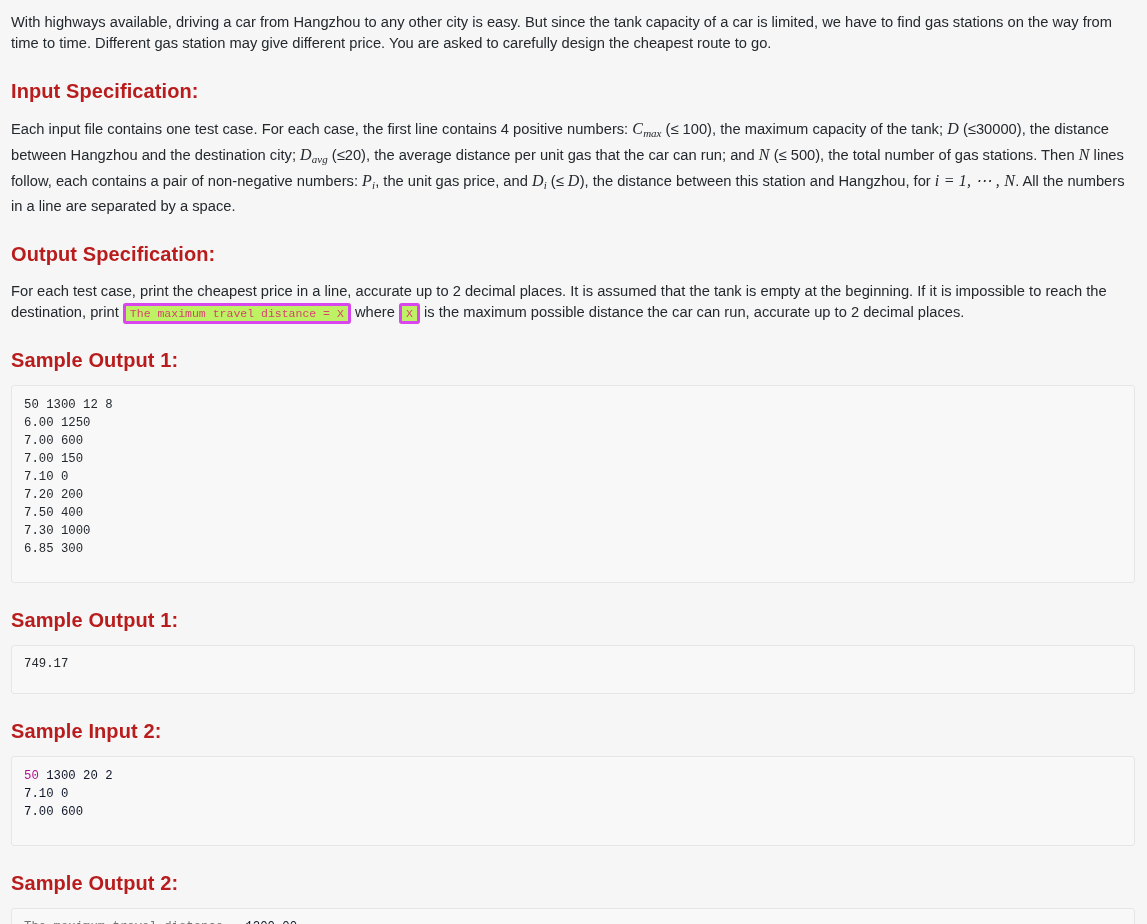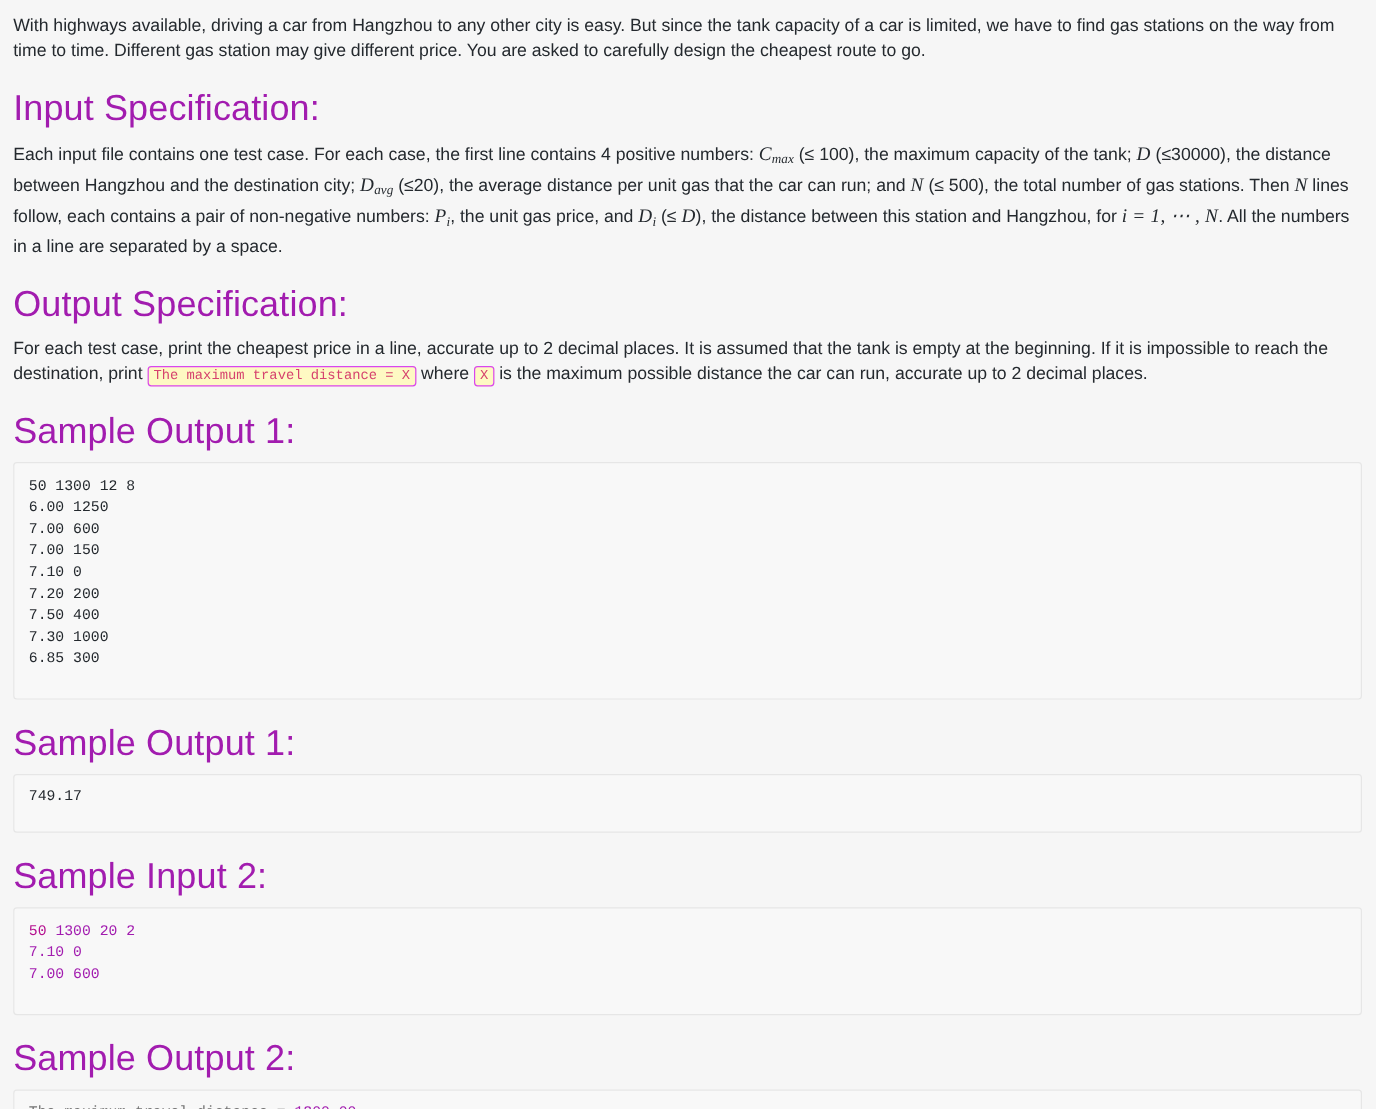--- a/index.html
+++ b/index.html
@@ -22,47 +22,47 @@
   }
   p.para {
     font-size: 14.7px;
     line-height: 21px;
     margin: 12px 0 0 0;
     color: #24292e;
     text-align: left;
   }
   h2.sec {
     font-family: "Liberation Sans", sans-serif;
-    font-weight: 400;
-    font-size: 30px;
+    font-weight: 700;
+    font-size: 20px;
     line-height: 30px;
     margin: 22px 0 2px 0;
-    color: #a21caf;
+    color: #b91c1c;
     letter-spacing: 0.1px;
   }
   
   .m {
     font-family: "Liberation Serif", serif;
     font-style: italic;
     font-size: 16px;
     letter-spacing: 0.2px;
   }
   .m .sub {
     font-size: 11px;
     vertical-align: -0.28em;
     font-style: italic;
     letter-spacing: 0;
     text-align: right;
   }
   code.inline {
     font-family: "Liberation Mono", monospace;
     font-size: 11.5px;
     color: #d6436e;
-    background: #fef9c3;
-    border: 1px solid #d946ef;
+    background: #bef264;
+    border: 3px solid #d946ef;
     border-radius: 3px;
     padding: 1px 4px;
     white-space: pre;
     line-height: 14px;
   }
   pre.block {
     font-family: "Liberation Mono", monospace;
     font-size: 12.3px;
     line-height: 18px;
     color: #24292e;
@@ -73,21 +73,21 @@
     padding: 10px 12px 24px 12px;
     box-sizing: border-box;
     width: 1124px;
     overflow-x: auto;
     white-space: pre;
   }
   pre.block.oneline {
     padding: 9px 12px 20px 12px;
   }
   .tok-num   { color: #b5108f; }
-  .tok-cyan  { color: #a21caf; }
+  .tok-cyan  { color: #0f172a; }
   .tok-plain { color: #737373; }
   .spacer-bottom { height: 16px; }
 </style>
 </head>
 <body>
 
 <div class="page">
 
   <p class="para">With highways available, driving a car from Hangzhou to any other city is easy. But since the tank capacity of a car is limited, we have to find gas stations on the way from time to time. Different gas station may give different price. You are asked to carefully design the cheapest route to go.</p>
 

